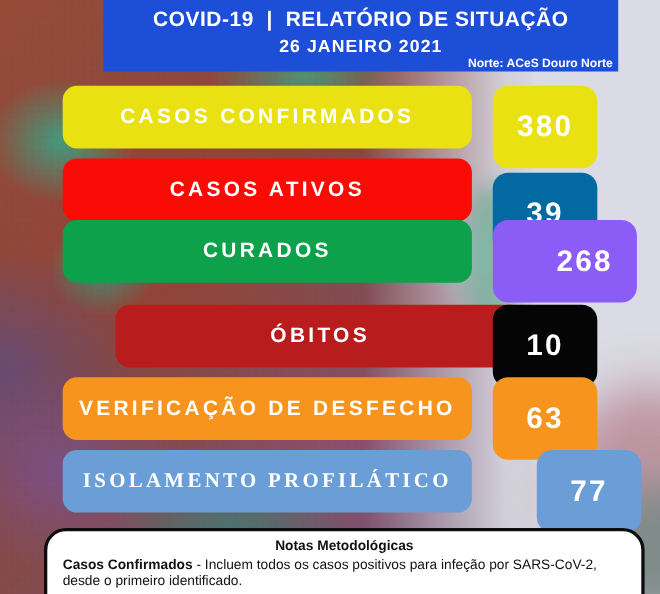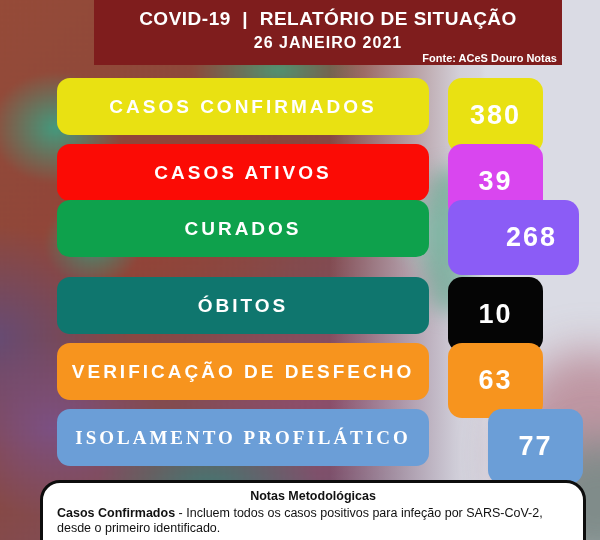--- a/index.html
+++ b/index.html
@@ -80,53 +80,53 @@
 <body>
 
 <div class="canvas">
 
   <div class="bg-left"></div>
   <div class="bg-fade"></div>
   <div class="blob teal-mid"></div>
   <div class="blob pink"></div>
   <div class="blob teal-br"></div>
 
-  <header class="banner" style="background: #7f1d1d;">
+  <header class="banner" style="background: #1d4ed8;">
     <div class="banner-title">COVID-19  |  RELATÓRIO DE SITUAÇÃO</div>
     <div class="banner-date">26 JANEIRO 2021</div>
-    <div class="banner-source">Fonte: ACeS Douro Notas</div>
+    <div class="banner-source">Norte: ACeS Douro Norte</div>
   </header>
 
   <main>
     <div class="stat-row" style="top:78px">
       <div class="pill" style="background: rgb(233, 225, 18);">
           <span>CASOS CONFIRMADOS</span>
         </div>
       <div class="badge" style="background: rgb(233, 225, 18);">
           <span>380</span>
         </div>
     </div>
     <div class="stat-row" style="top:144px">
       <div class="pill" style="background: rgb(251, 11, 5);">
           <span>CASOS ATIVOS</span>
         </div>
-      <div class="badge" style="background: #d946ef;">
+      <div class="badge" style="background: #0369a1; margin-top: 13px;">
           <span>39</span>
         </div>
     </div>
     <div class="stat-row" style="top:200px">
       <div class="pill" style="background: rgb(14, 161, 76);">
           <span>CURADOS</span>
         </div>
       <div class="badge" style="background: #8b5cf6; padding-left: 36px;">
           <span>268</span>
         </div>
     </div>
     <div class="stat-row" style="top:277px">
-      <div class="pill" style="background: #0f766e;">
+      <div class="pill" style="background: #b91c1c; margin-left: 48px;">
           <span>ÓBITOS</span>
         </div>
       <div class="badge" style="background: rgb(5, 5, 5);">
           <span>10</span>
         </div>
     </div>
     <div class="stat-row" style="top:343px">
       <div class="pill" style="background: rgb(247, 148, 30);">
           <span>VERIFICAÇÃO DE DESFECHO</span>
         </div>

